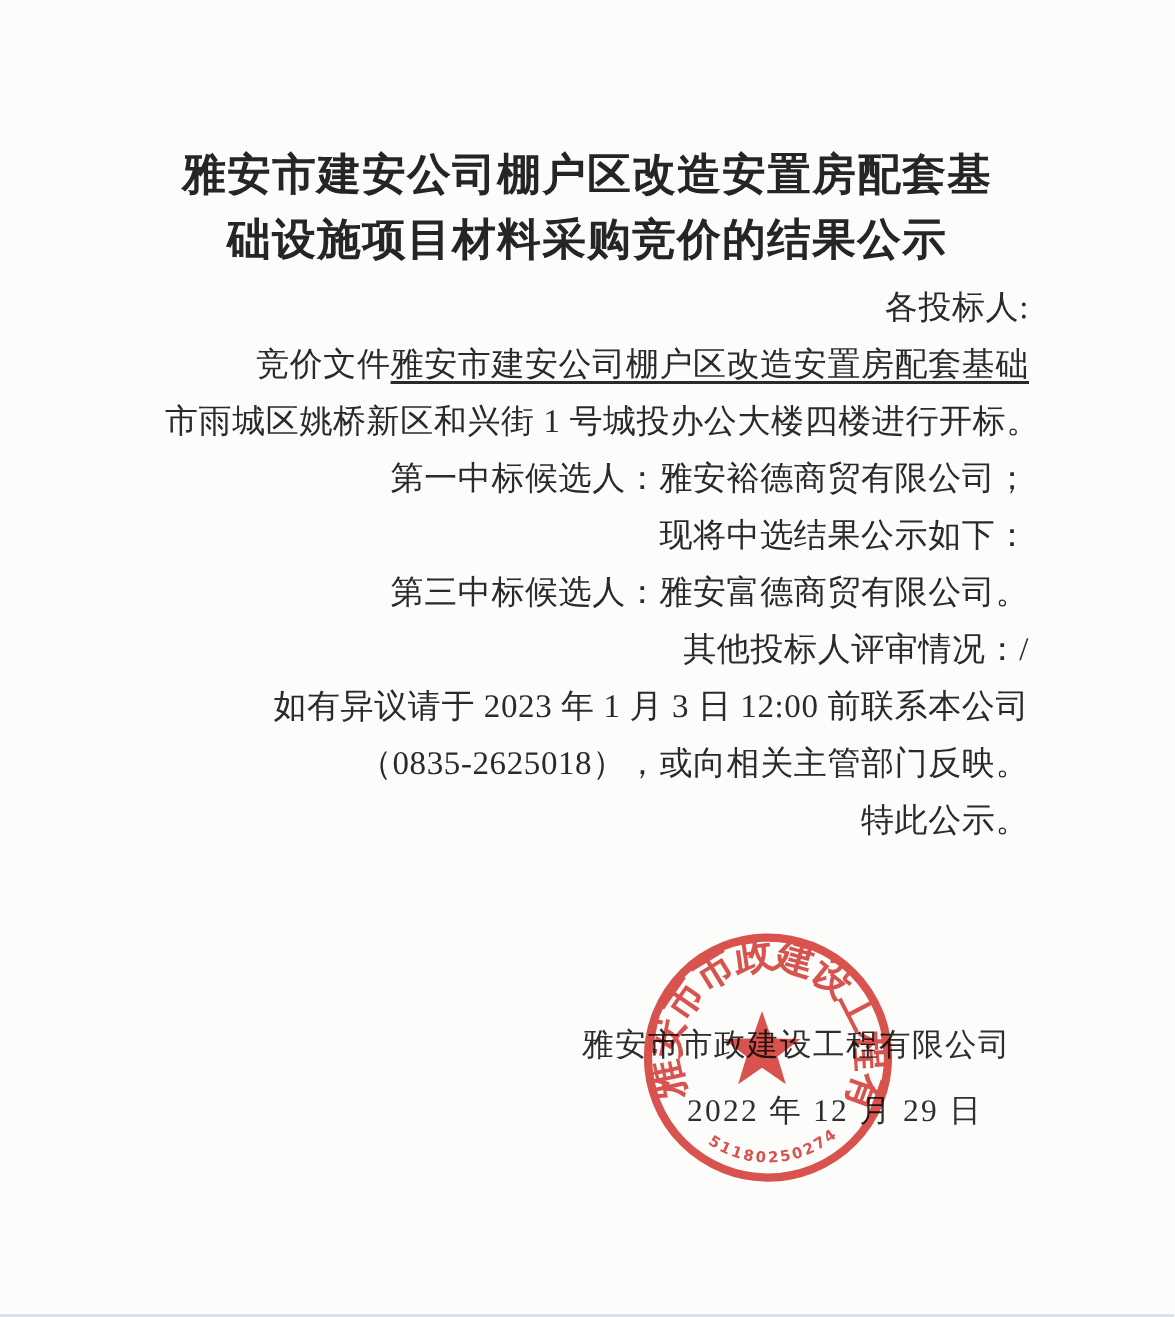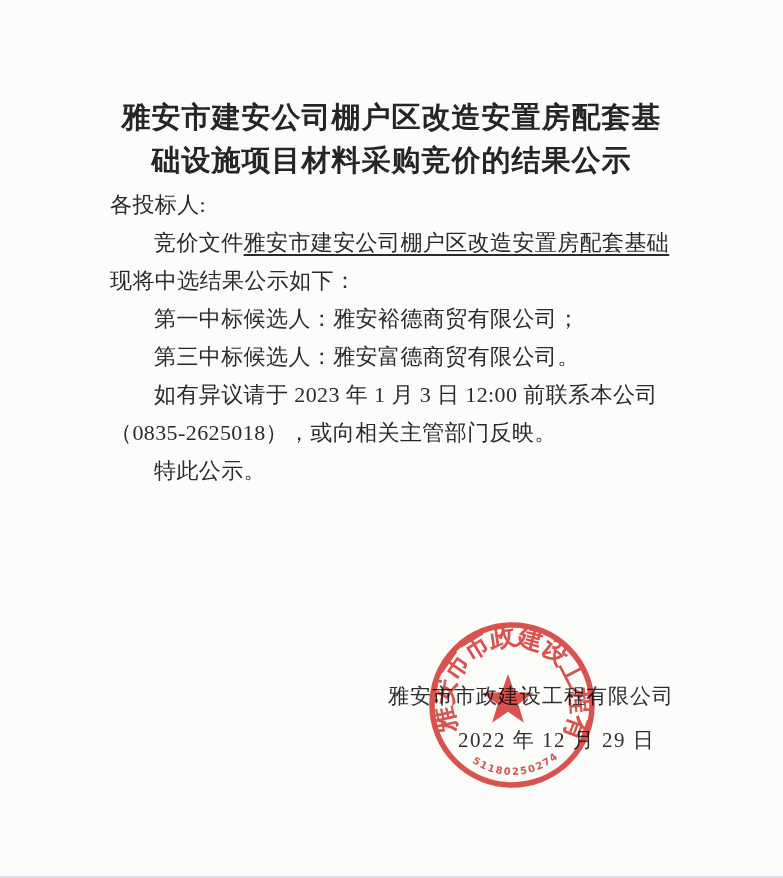--- a/index.html
+++ b/index.html
@@ -38,20 +38,21 @@
     top: 186px;
     left: 110px;
     width: 576px;
     font-size: 22px;
     letter-spacing: 0.4px;
   }
   .line {
     height: 38px;
     line-height: 38px;
     white-space: nowrap;
+    text-align: right;
   }
   .line.indent { text-indent: 2em; }
   .u {
     text-decoration: underline;
     text-underline-offset: 4px;
     text-decoration-thickness: 1.5px;
     font-family: Liberation Serif, serif;
   }
 
   .signature-company {
@@ -108,23 +109,25 @@
 
   <h1 class="title">
     <span class="title-line">雅安市建安公司棚户区改造安置房配套基</span>
     <span class="title-line">础设施项目材料采购竞价的结果公示</span>
   </h1>
 
   <div class="content">
     <div class="line">各投标人:</div>
     <div id="body-lines">
         <div class="line indent"><span>竞价文件</span><span class="u">雅安市建安公司棚户区改造安置房配套基础</span></div>
+        <div class="line"><span>市雨城区姚桥新区和兴街 1 号城投办公大楼四楼进行开标。</span></div>
+        <div class="line indent"><span>第一中标候选人：雅安裕德商贸有限公司；</span></div>
         <div class="line"><span>现将中选结果公示如下：</span></div>
-        <div class="line indent"><span>第一中标候选人：雅安裕德商贸有限公司；</span></div>
         <div class="line indent"><span>第三中标候选人：雅安富德商贸有限公司。</span></div>
+        <div class="line indent"><span>其他投标人评审情况：/</span></div>
         <div class="line indent"><span>如有异议请于 2023 年 1 月 3 日 12:00 前联系本公司</span></div>
         <div class="line"><span>（0835-2625018），或向相关主管部门反映。</span></div>
         <div class="line indent"><span>特此公示。</span></div>
       </div>
   </div>
 
   <div class="signature-company">雅安市市政建设工程有限公司</div>
   <div class="signature-date">2022 年 12 月 29 日</div>
 
   <svg class="seal" viewBox="-100 -100 200 200" xmlns="http://www.w3.org/2000/svg">

